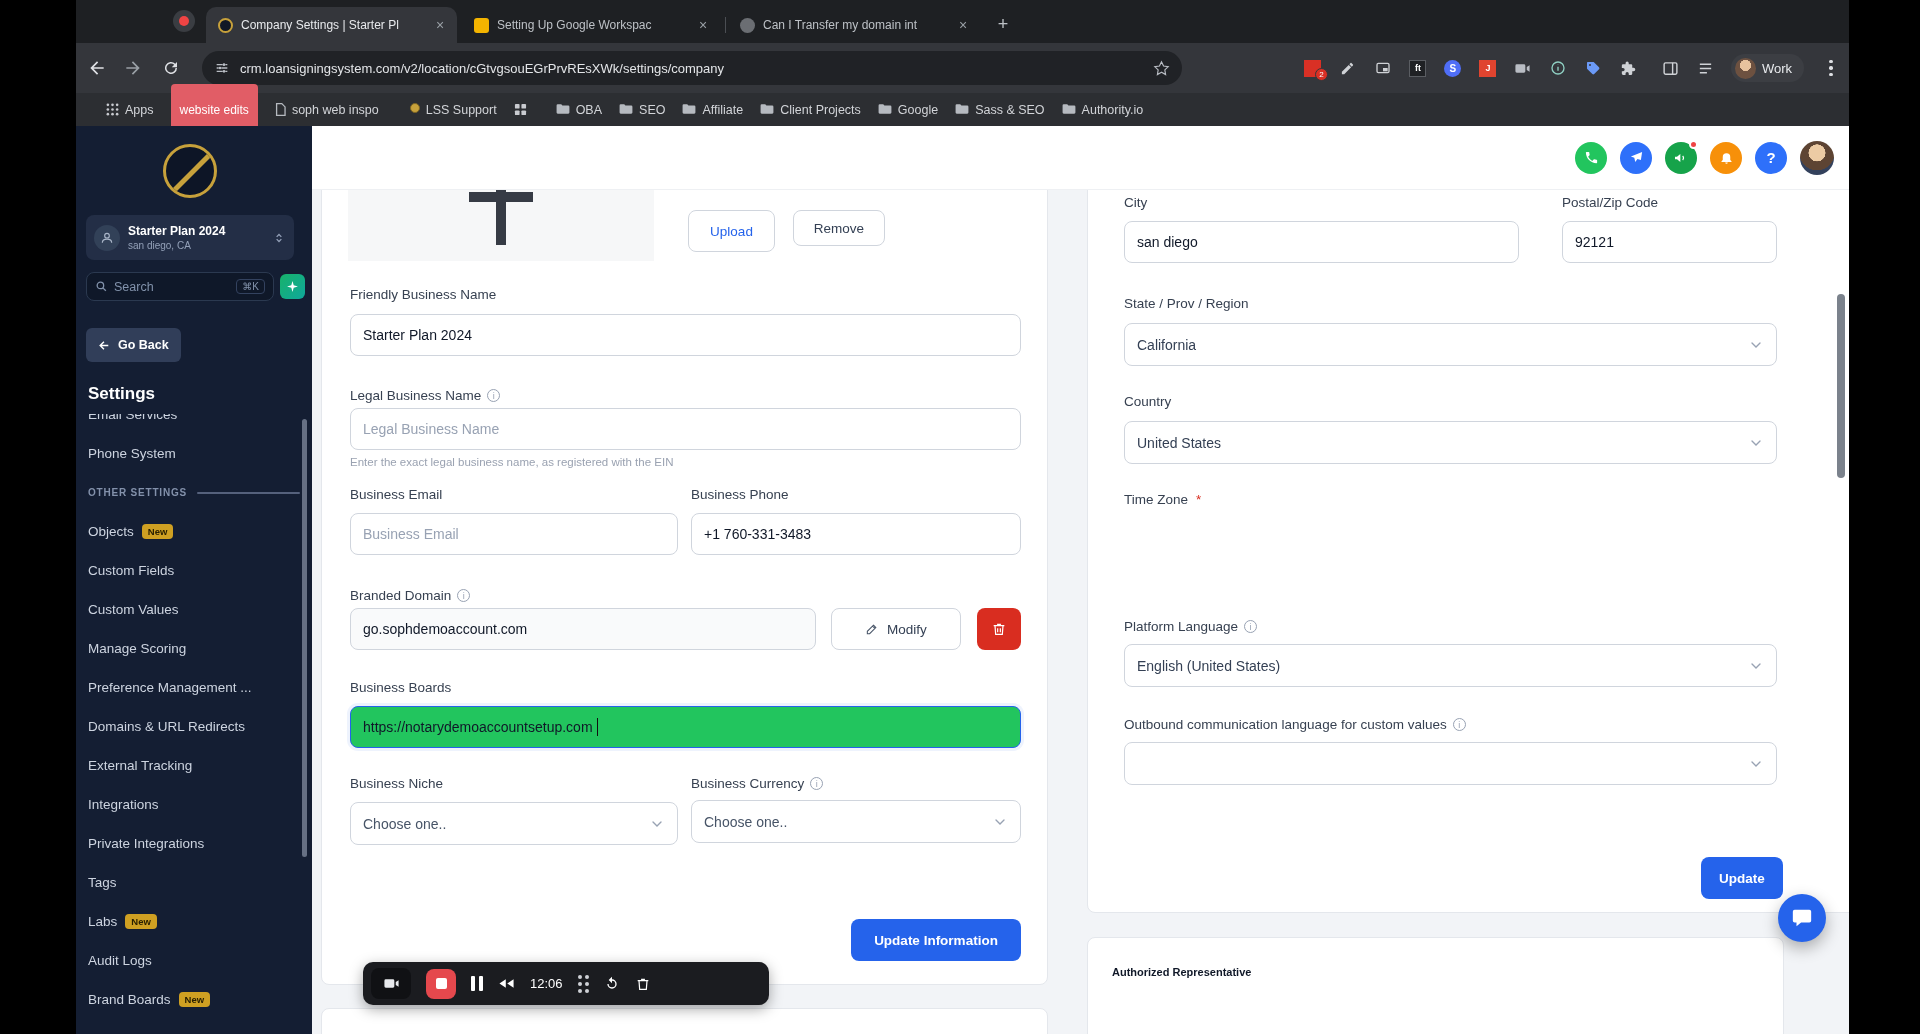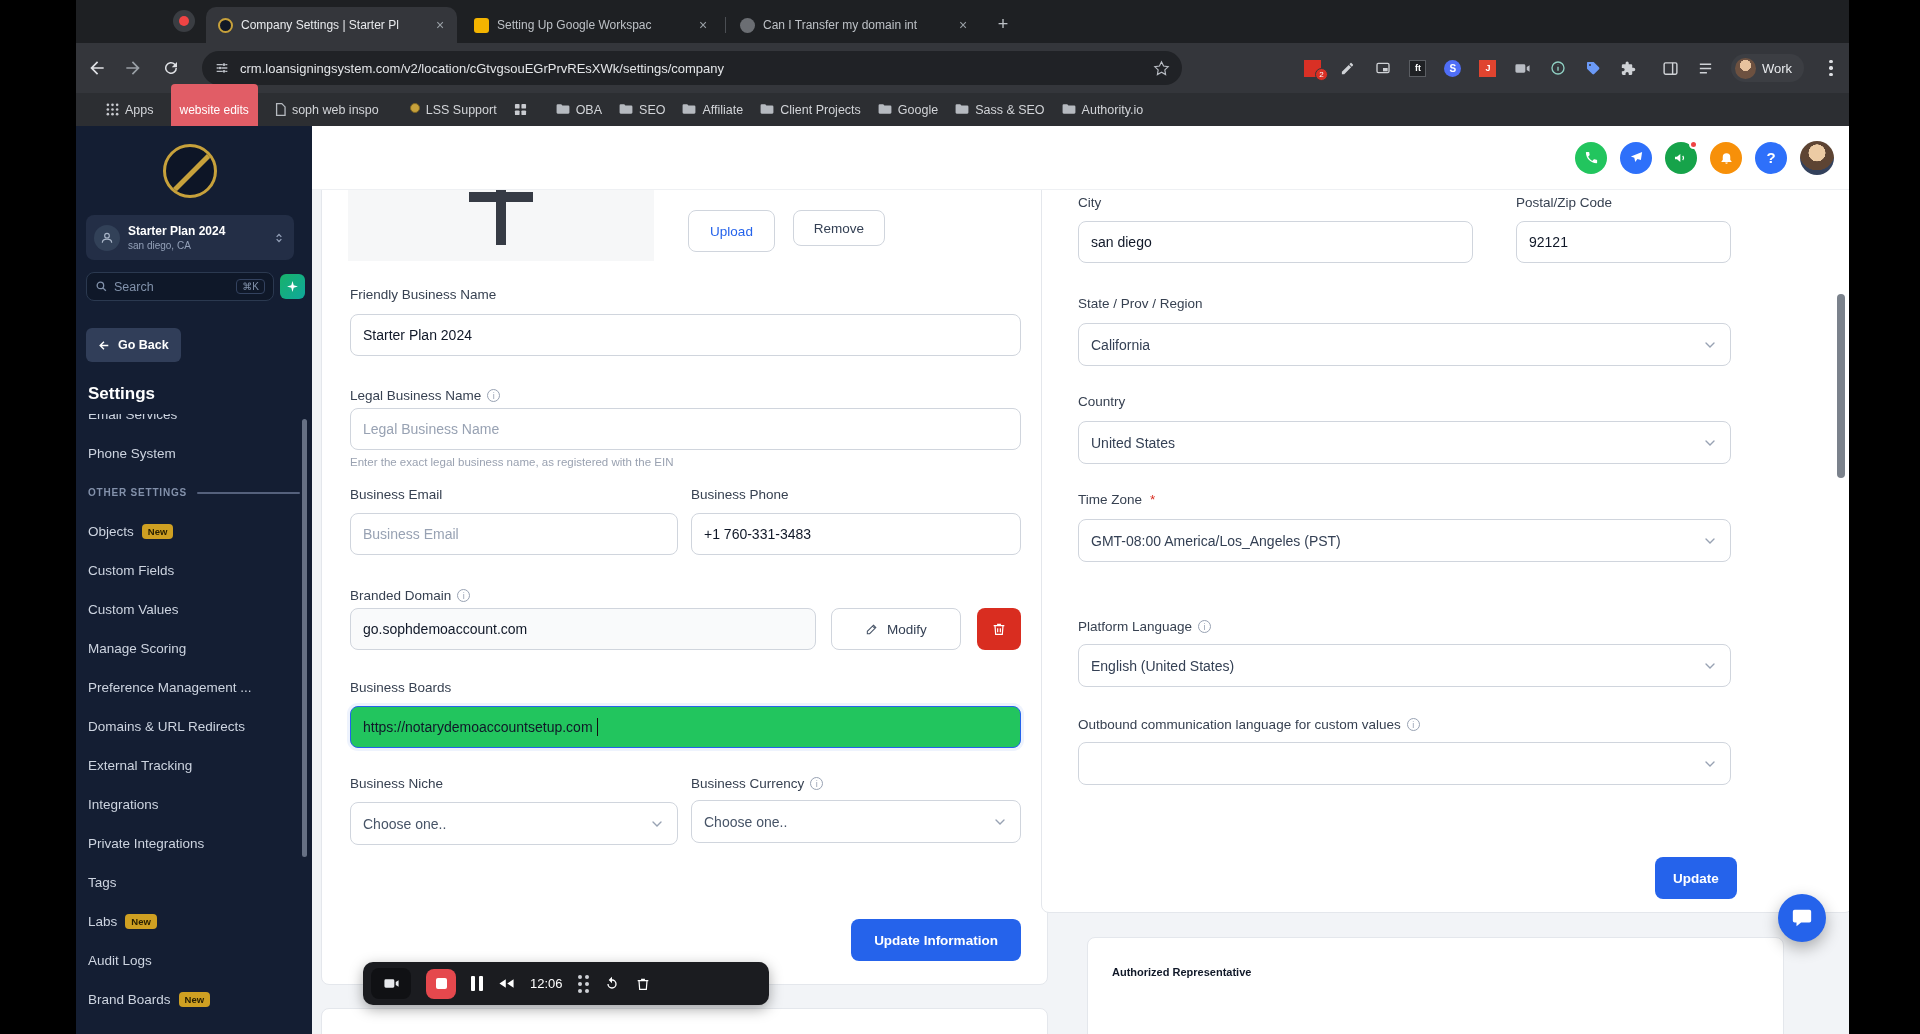--- a/index.html
+++ b/index.html
@@ -489,21 +489,21 @@
     <div class="f-select" style="left:369px;top:649px;width:330px">
       <span>Choose one..</span>
       <svg width="16" height="16" viewBox="0 0 24 24" fill="none" stroke="#98a2b3" stroke-width="2" stroke-linecap="round">
           <path d="M6 9l6 6 6-6"></path>
         </svg>
     </div>
 
     <button class="btn-blue" style="left:529px;top:768px;width:170px;height:42px">Update Information</button>
   </div>
 
-  <div class="card" style="left:965px;top:150px;width:812px;height:763px">
+  <div class="card" style="left:1011px;top:150px;width:812px;height:763px">
     <div class="f-label" style="left:36px;top:44px">City</div>
     <input class="f-input" style="left: 36px; top: 70px; width: 395px;" value="san diego">
     <div class="f-label" style="left:474px;top:44px">Postal/Zip Code</div>
     <input class="f-input" style="left: 474px; top: 70px; width: 215px;" value="92121">
 
     <div class="f-label" style="left:36px;top:145px">State / Prov / Region</div>
     <div class="f-select" style="left:36px;top:172px;width:653px;color:#344054">
       <span>California</span>
       <svg width="16" height="16" viewBox="0 0 24 24" fill="none" stroke="#98a2b3" stroke-width="2" stroke-linecap="round">
           <path d="M6 9l6 6 6-6"></path>
@@ -515,26 +515,20 @@
       <span>United States</span>
       <svg width="16" height="16" viewBox="0 0 24 24" fill="none" stroke="#98a2b3" stroke-width="2" stroke-linecap="round">
           <path d="M6 9l6 6 6-6"></path>
         </svg>
     </div>
 
     <div class="f-label" style="left:36px;top:341px">
       <span>Time Zone</span>
       <span class="req">*</span>
     </div>
-    <div class="f-select" style="left:36px;top:368px;width:653px;color:#344054">
-      <span>GMT-08:00 America/Los_Angeles (PST)</span>
-      <svg width="16" height="16" viewBox="0 0 24 24" fill="none" stroke="#98a2b3" stroke-width="2" stroke-linecap="round">
-          <path d="M6 9l6 6 6-6"></path>
-        </svg>
-    </div>
 
     <div class="f-label" style="left:36px;top:468px">
       <span>Platform Language</span>
       <i class="info-i">i</i>
     </div>
     <div class="f-select" style="left:36px;top:493px;width:653px;color:#344054">
       <span>English (United States)</span>
       <svg width="16" height="16" viewBox="0 0 24 24" fill="none" stroke="#98a2b3" stroke-width="2" stroke-linecap="round">
           <path d="M6 9l6 6 6-6"></path>
         </svg>

